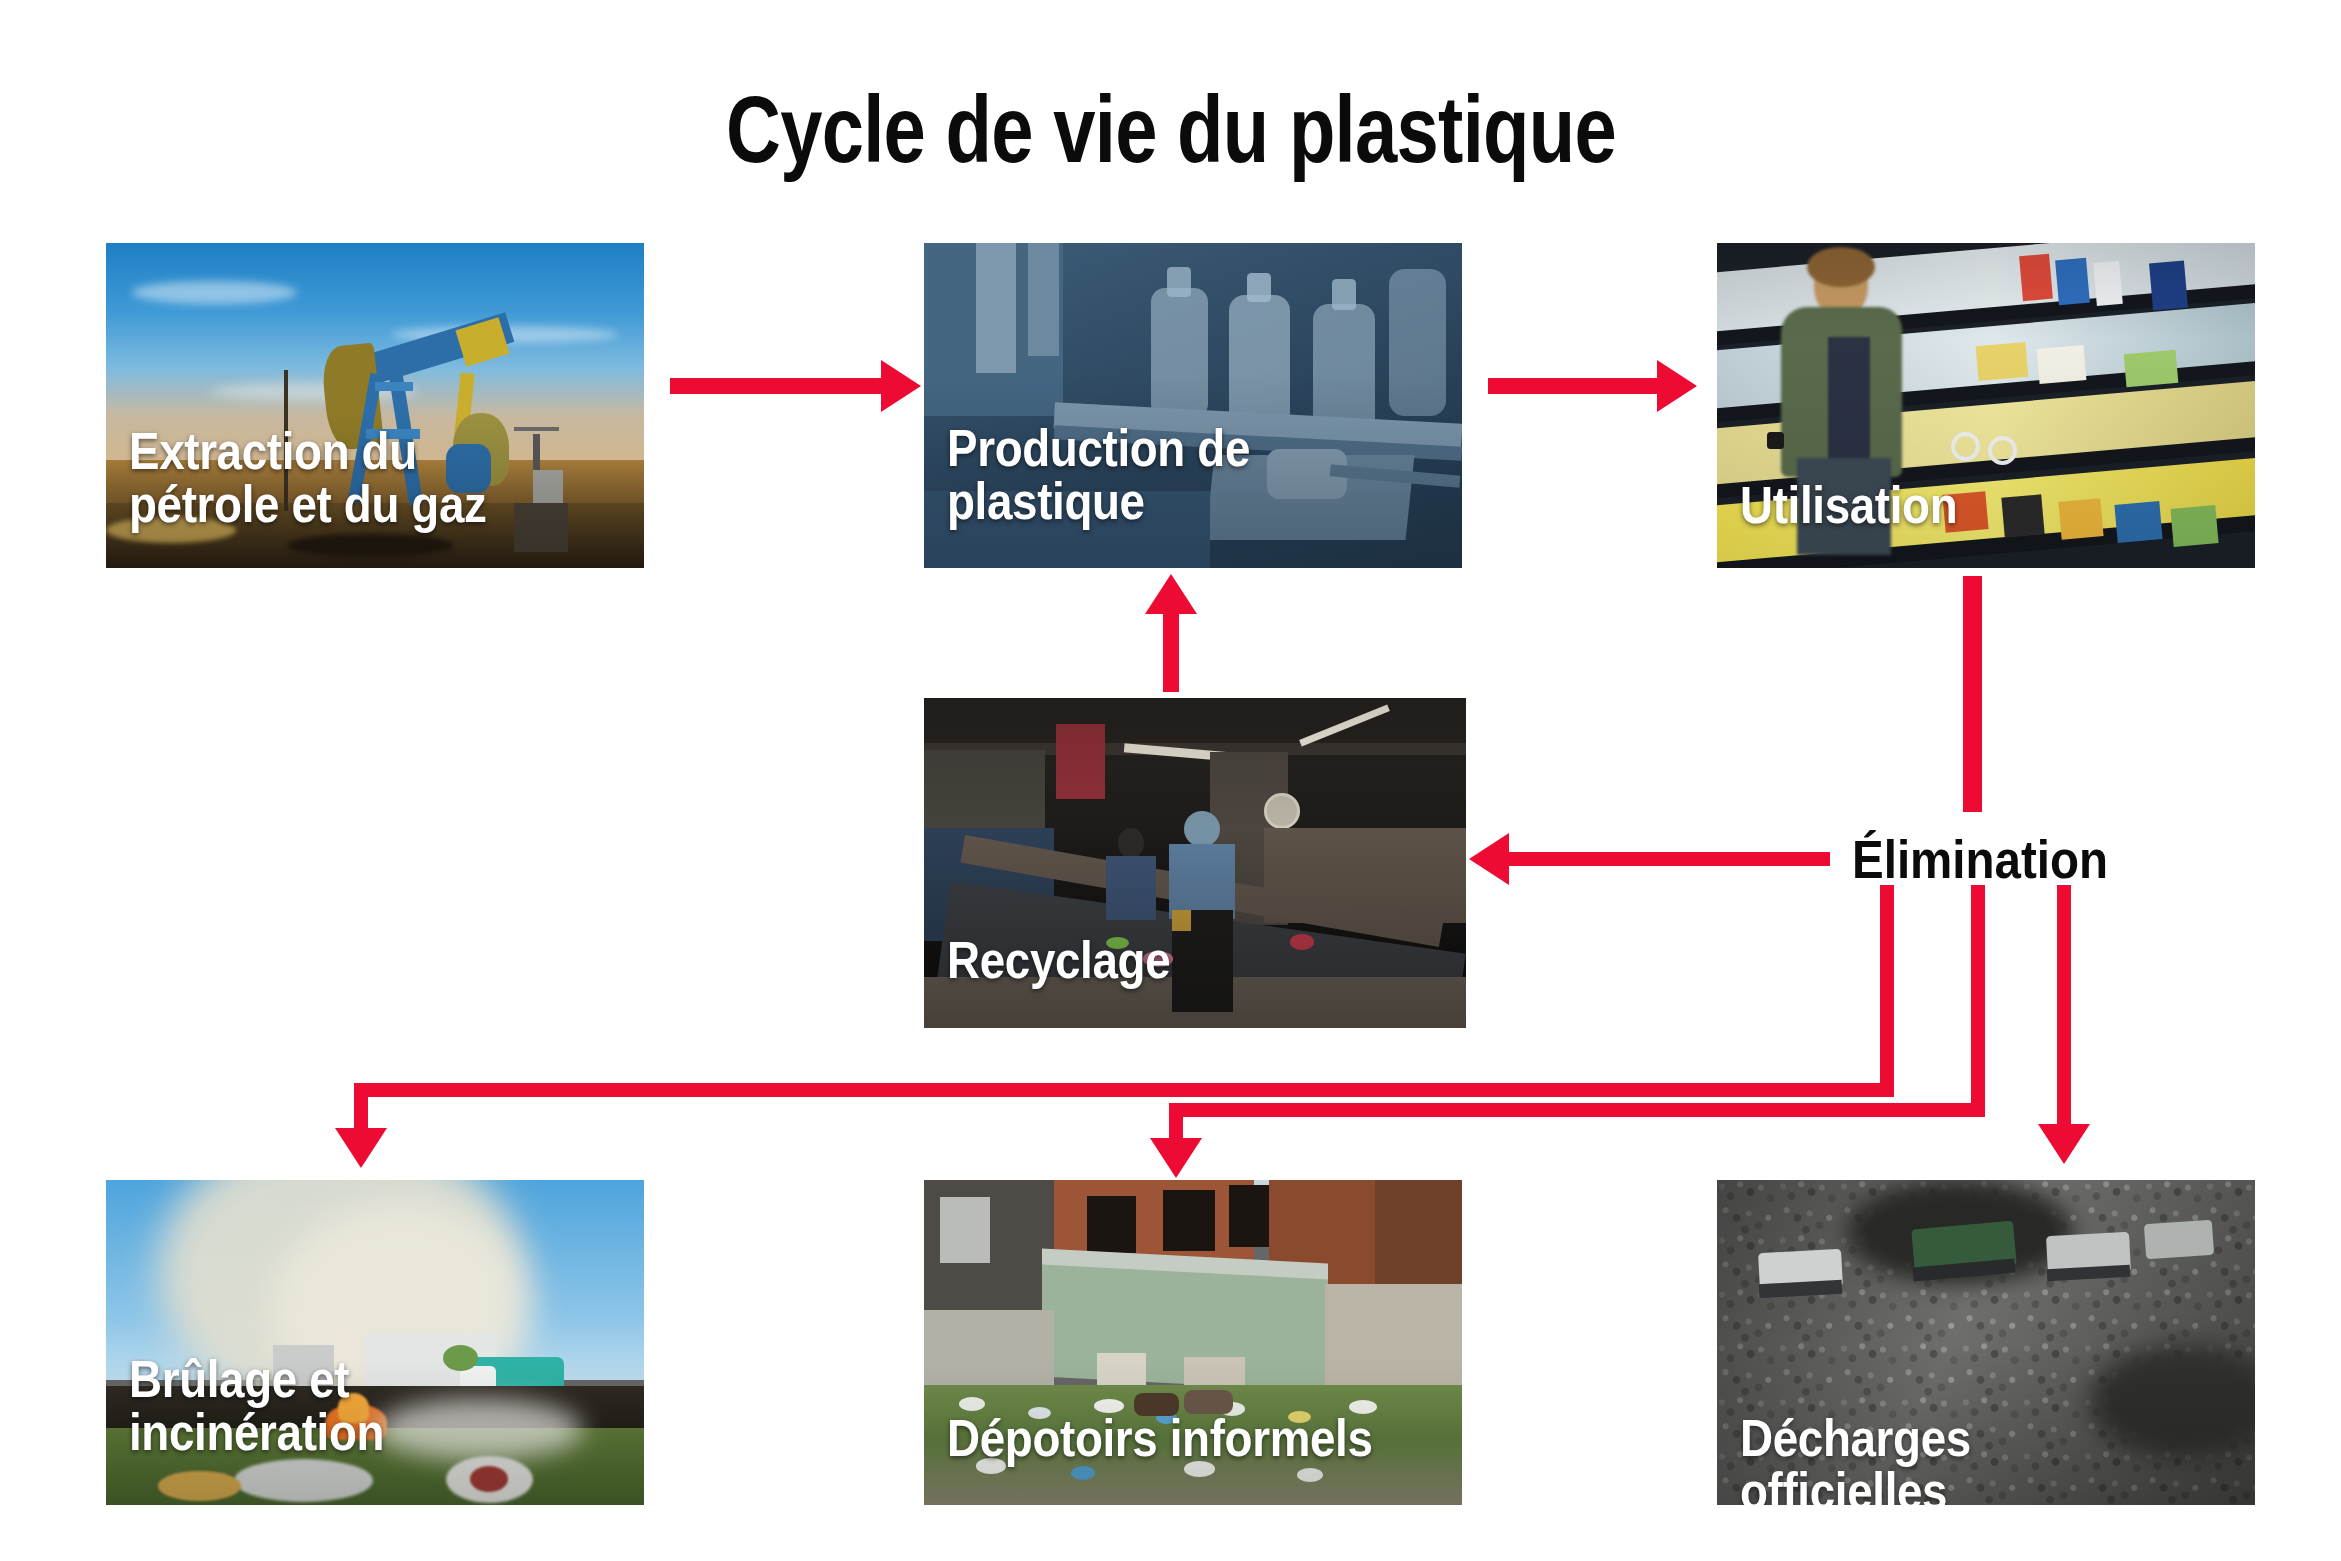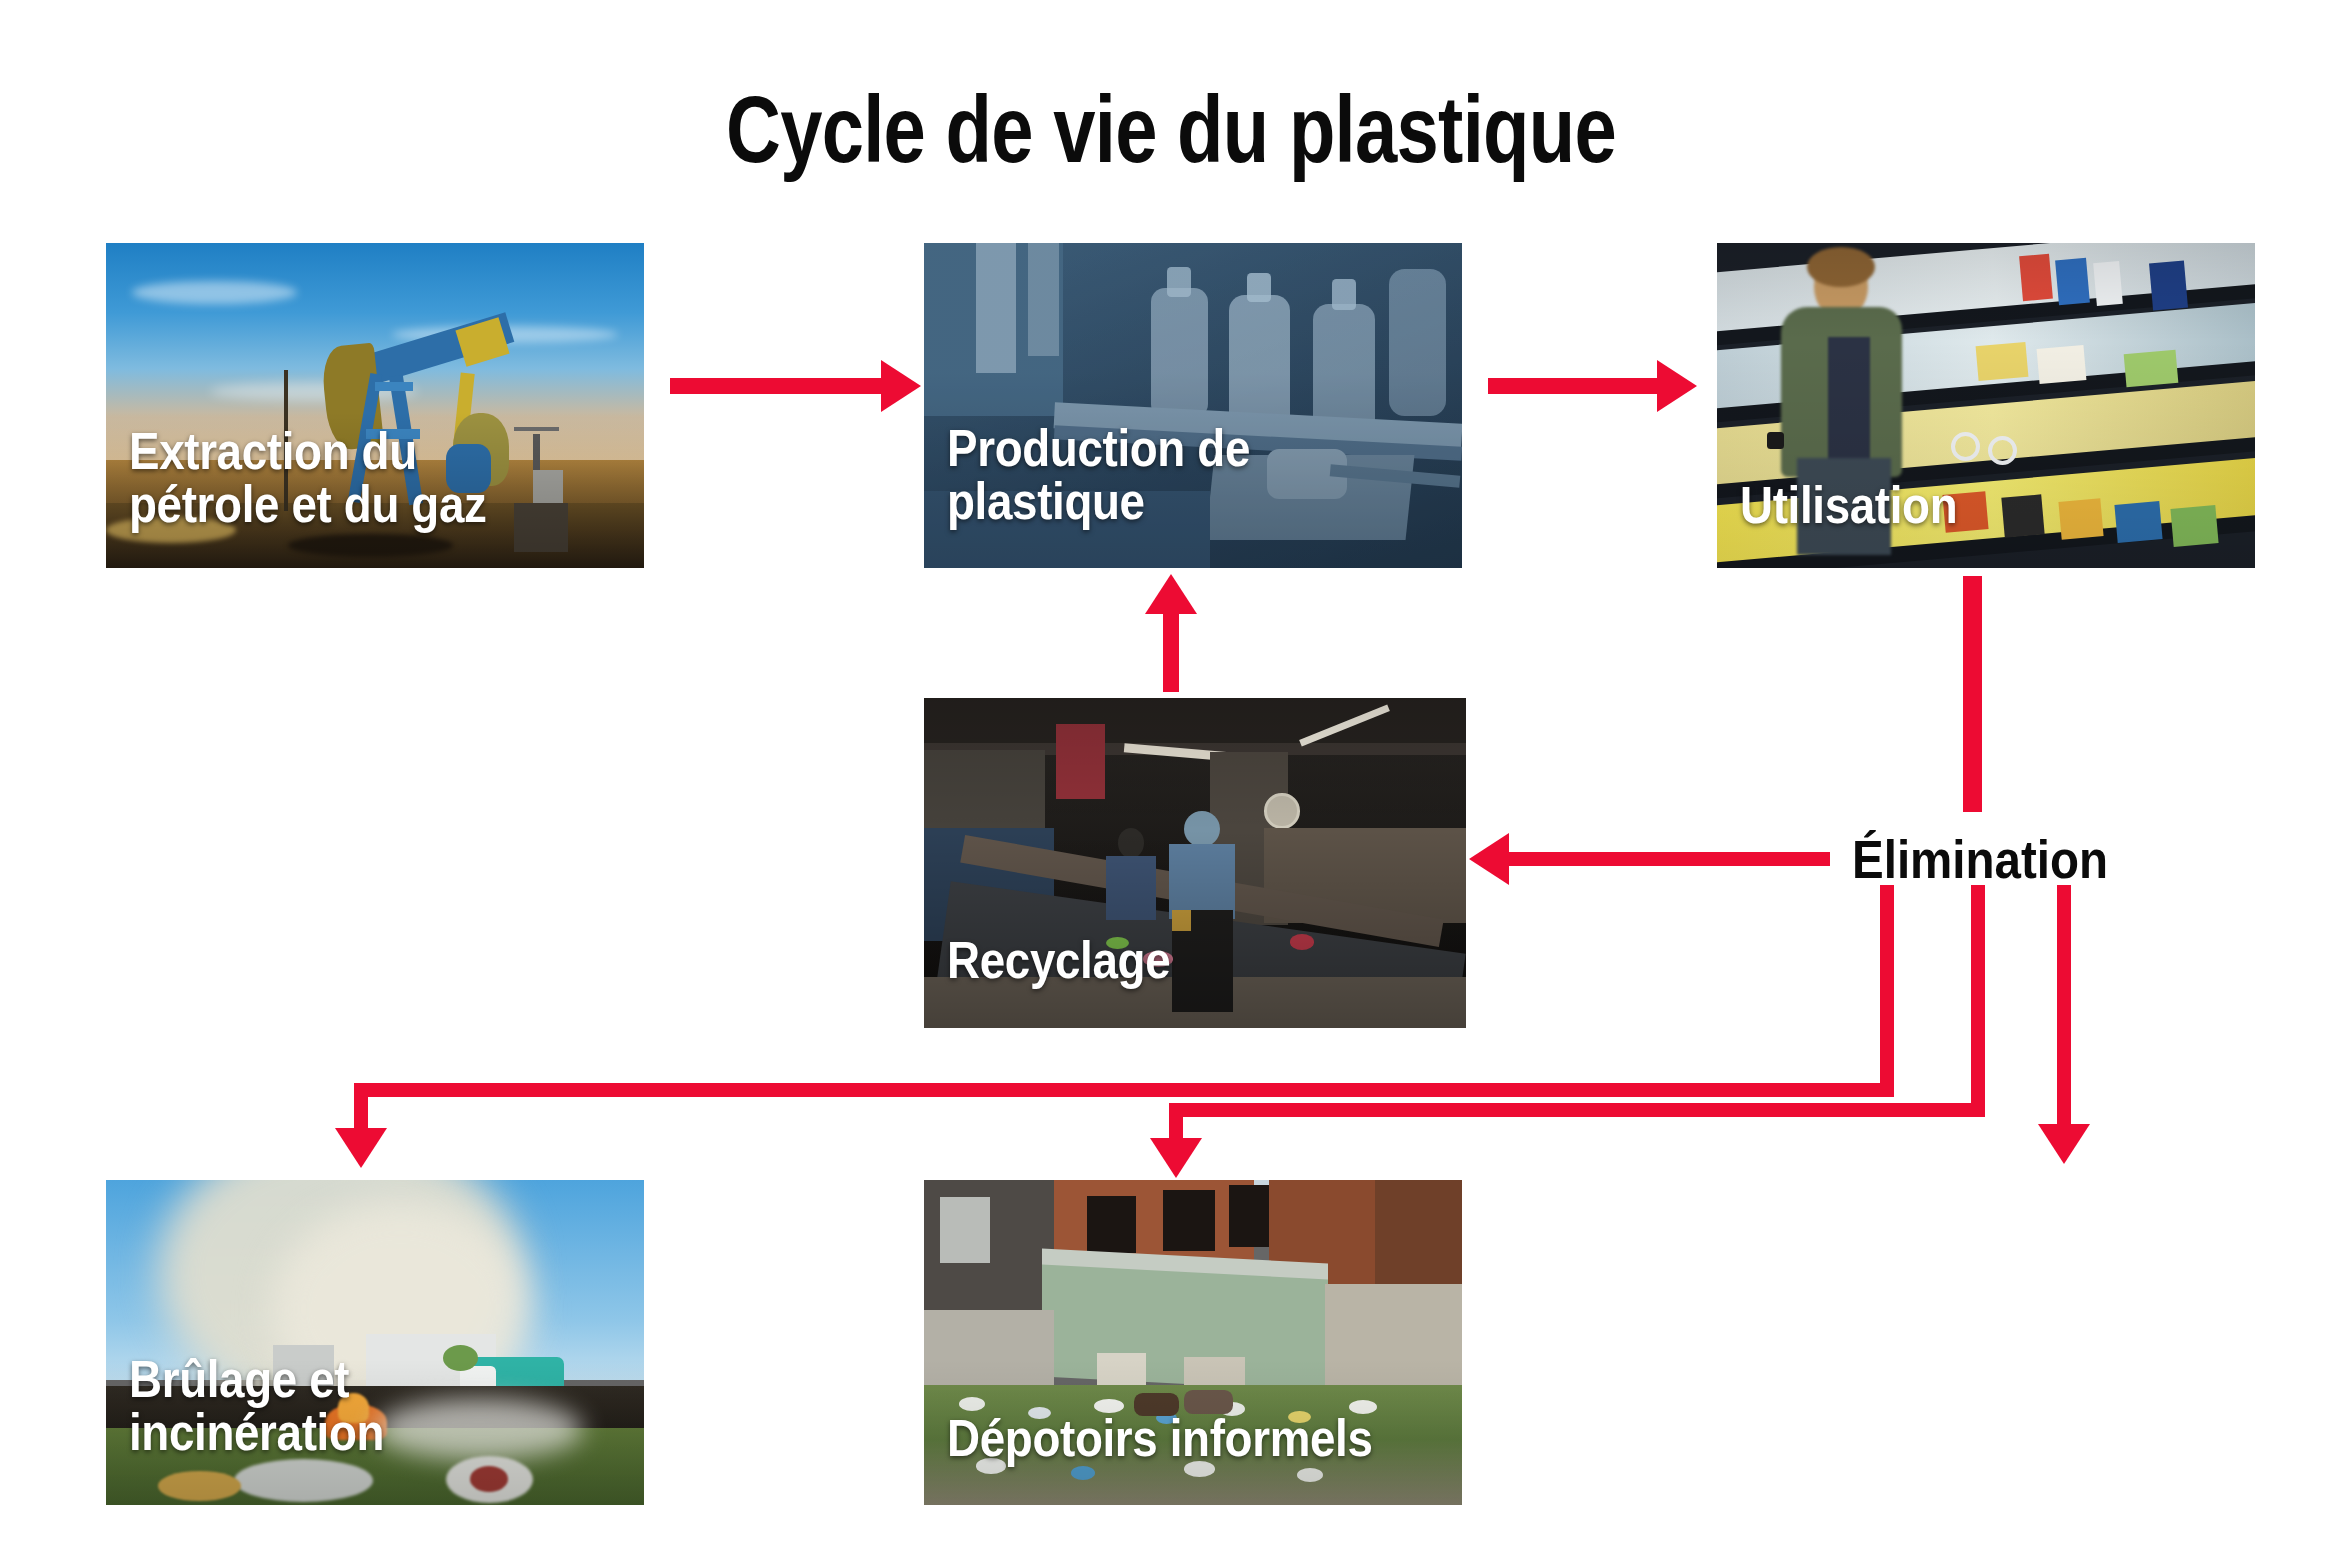--- a/index.html
+++ b/index.html
@@ -252,20 +252,52 @@
       <div class="blob" style="left:269px;top:219px;width:208px;height:61px;background:rgba(238,238,232,.75);filter:blur(12px);"></div>
       <div class="blob" style="left:128px;top:279px;width:139px;height:43px;background:#cfd3cf;filter:blur(1.7px);"></div>
       <div class="blob" style="left:52px;top:291px;width:83px;height:29.5px;background:#cfa54a;filter:blur(0.9px);"></div>
       <div class="blob" style="left:340px;top:276px;width:87px;height:47px;background:#dfe0db;filter:blur(1.7px);"></div>
       <div class="blob" style="left:364px;top:286px;width:38px;height:26px;background:#9e3a34;filter:blur(0.9px);"></div>
       <div class="tint" style="background:linear-gradient(180deg,rgba(0,0,0,0) 55%,rgba(0,0,0,.18) 100%);"></div>
     </div>
     <div class="label" style="top:173px;font-size:52px;width:347px;">Brûlage et incinération</div>
   </div>
 
+  <div class="card" style="left:1717px;top:1180px;width:538px;height:325px;">
+    <div class="scene">
+      <div class="tint" style="background:#6e6e6c;"></div>
+      <div class="tint" style="background:
+          radial-gradient(circle at 8% 12%, #8d8d8a 0 2.6px, transparent 3.5px),
+          radial-gradient(circle at 22% 30%, #55534f 0 3.5px, transparent 4.3px),
+          radial-gradient(circle at 38% 8%, #a5a5a1 0 2.6px, transparent 3.5px),
+          radial-gradient(circle at 55% 22%, #4a4845 0 3.5px, transparent 4.3px),
+          radial-gradient(circle at 72% 14%, #9a9a96 0 2.6px, transparent 3.5px),
+          radial-gradient(circle at 88% 34%, #5c5a56 0 3.5px, transparent 4.3px),
+          radial-gradient(circle at 14% 56%, #a0a09c 0 2.6px, transparent 3.5px),
+          radial-gradient(circle at 32% 70%, #4e4c48 0 3.5px, transparent 4.3px),
+          radial-gradient(circle at 52% 62%, #95958f 0 2.6px, transparent 3.5px),
+          radial-gradient(circle at 68% 84%, #5a5854 0 3.5px, transparent 4.3px),
+          radial-gradient(circle at 84% 70%, #a8a8a3 0 2.6px, transparent 3.5px),
+          radial-gradient(circle at 46% 92%, #51504c 0 3.5px, transparent 4.3px);
+          background-size:61px 54px;opacity:.95;"></div>
+      <div class="tint" style="background:linear-gradient(115deg,rgba(40,40,40,.55),rgba(150,150,148,.15) 45%,rgba(30,30,30,.5));"></div>
+      <div class="blob" style="left:130px;top:0px;width:226px;height:104px;background:#2a2a28;filter:blur(10.4px);"></div>
+      <div class="blob" style="left:373px;top:165px;width:191px;height:113px;background:#32322f;filter:blur(12px);"></div>
+
+      <div class="rect" style="left:42px;top:71px;width:83px;height:38px;background:#d9dcdb;border-radius:4.3px;transform:rotate(-3deg);"></div>
+      <div class="rect" style="left:42px;top:102px;width:83px;height:14px;background:#35373a;transform:rotate(-3deg);"></div>
+      <div class="rect" style="left:196px;top:45px;width:102px;height:45px;background:#38603f;border-radius:4.3px;transform:rotate(-5deg);"></div>
+      <div class="rect" style="left:196px;top:83px;width:102px;height:14px;background:#2b2c2e;transform:rotate(-5deg);"></div>
+      <div class="rect" style="left:330px;top:54px;width:83px;height:40px;background:#c9cdcb;border-radius:4.3px;transform:rotate(-3deg);"></div>
+      <div class="rect" style="left:330px;top:87px;width:83px;height:12px;background:#333538;transform:rotate(-3deg);"></div>
+      <div class="rect" style="left:428px;top:42px;width:68px;height:35px;background:#b7bcba;border-radius:4.3px;transform:rotate(-4deg);"></div>
+      <div class="tint" style="background:linear-gradient(180deg,rgba(0,0,0,.05) 50%,rgba(0,0,0,.25) 100%);"></div>
+    </div>
+    <div class="label" style="top:232px;font-size:52px;">Décharges officielles</div>
+  </div>
 
   <div class="rd" style="left:670px;top:378px;width:217px;height:15.6px;"></div>
   <div class="tri tri-r" style="left:881px;top:360px;"></div>
 
   <div class="rd" style="left:1488px;top:378px;width:173px;height:15.6px;"></div>
   <div class="tri tri-r" style="left:1657px;top:360px;"></div>
 
   <div class="rd" style="left:1163px;top:600px;width:15.6px;height:92px;"></div>
   <div class="tri tri-u" style="left:1145px;top:574px;"></div>
 

